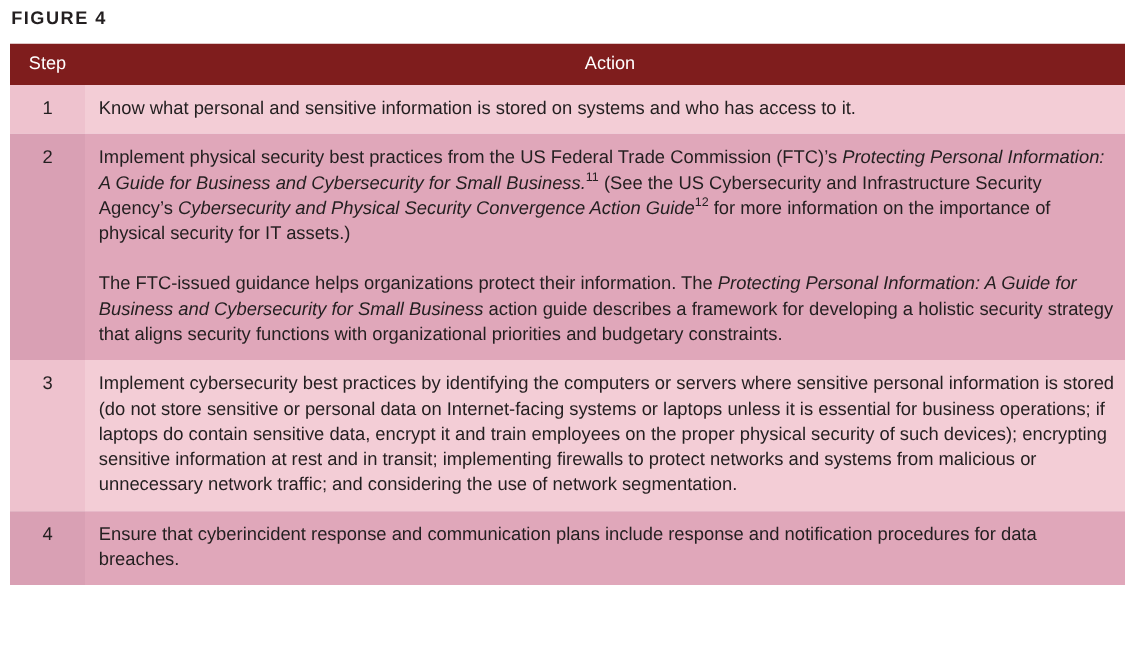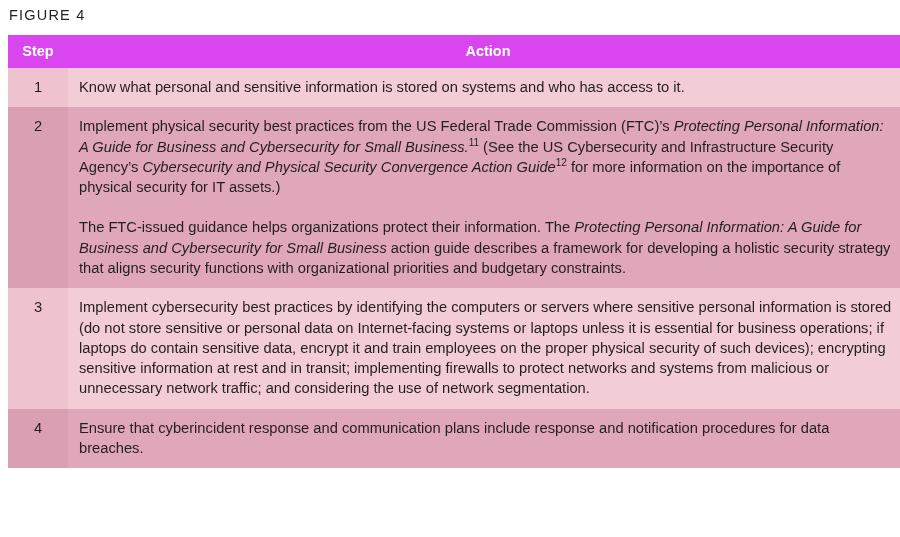--- a/index.html
+++ b/index.html
@@ -14,43 +14,43 @@
     overflow: hidden;
   }
   .page {
     width: 900px;
     height: 537px;
     position: relative;
     box-sizing: border-box;
   }
   .fig-label {
     font-size: 14.5px;
-    font-weight: normal;
+    font-weight: bold;
     letter-spacing: 1.2px;
     color: #231f20;
     padding: 7px 0 0 9px;
   }
   .fig-title {
     font-size: 24px;
     color: #00a881;
     padding: 5px 0 0 9px;
     letter-spacing: 0.1px;
     font-weight: normal;
   }
   table.fig-table {
     border-collapse: collapse;
     width: 884px;
     margin: 12px 0 0 8px;
     table-layout: fixed;
   }
   table.fig-table th {
-    background: #d946ef;
+    background: #7f1d1d;
     color: #ffffff;
     font-size: 14.5px;
-    font-weight: bold;
+    font-weight: normal;
     padding: 8px 4px 9px 4px;
     vertical-align: middle;
   }
   th.th-step { width: 52px; }
   th.th-action { width: 832px; }
   table.fig-table td {
     font-size: 14.7px;
     color: #231f20;
     vertical-align: top;
     line-height: 1.38;

